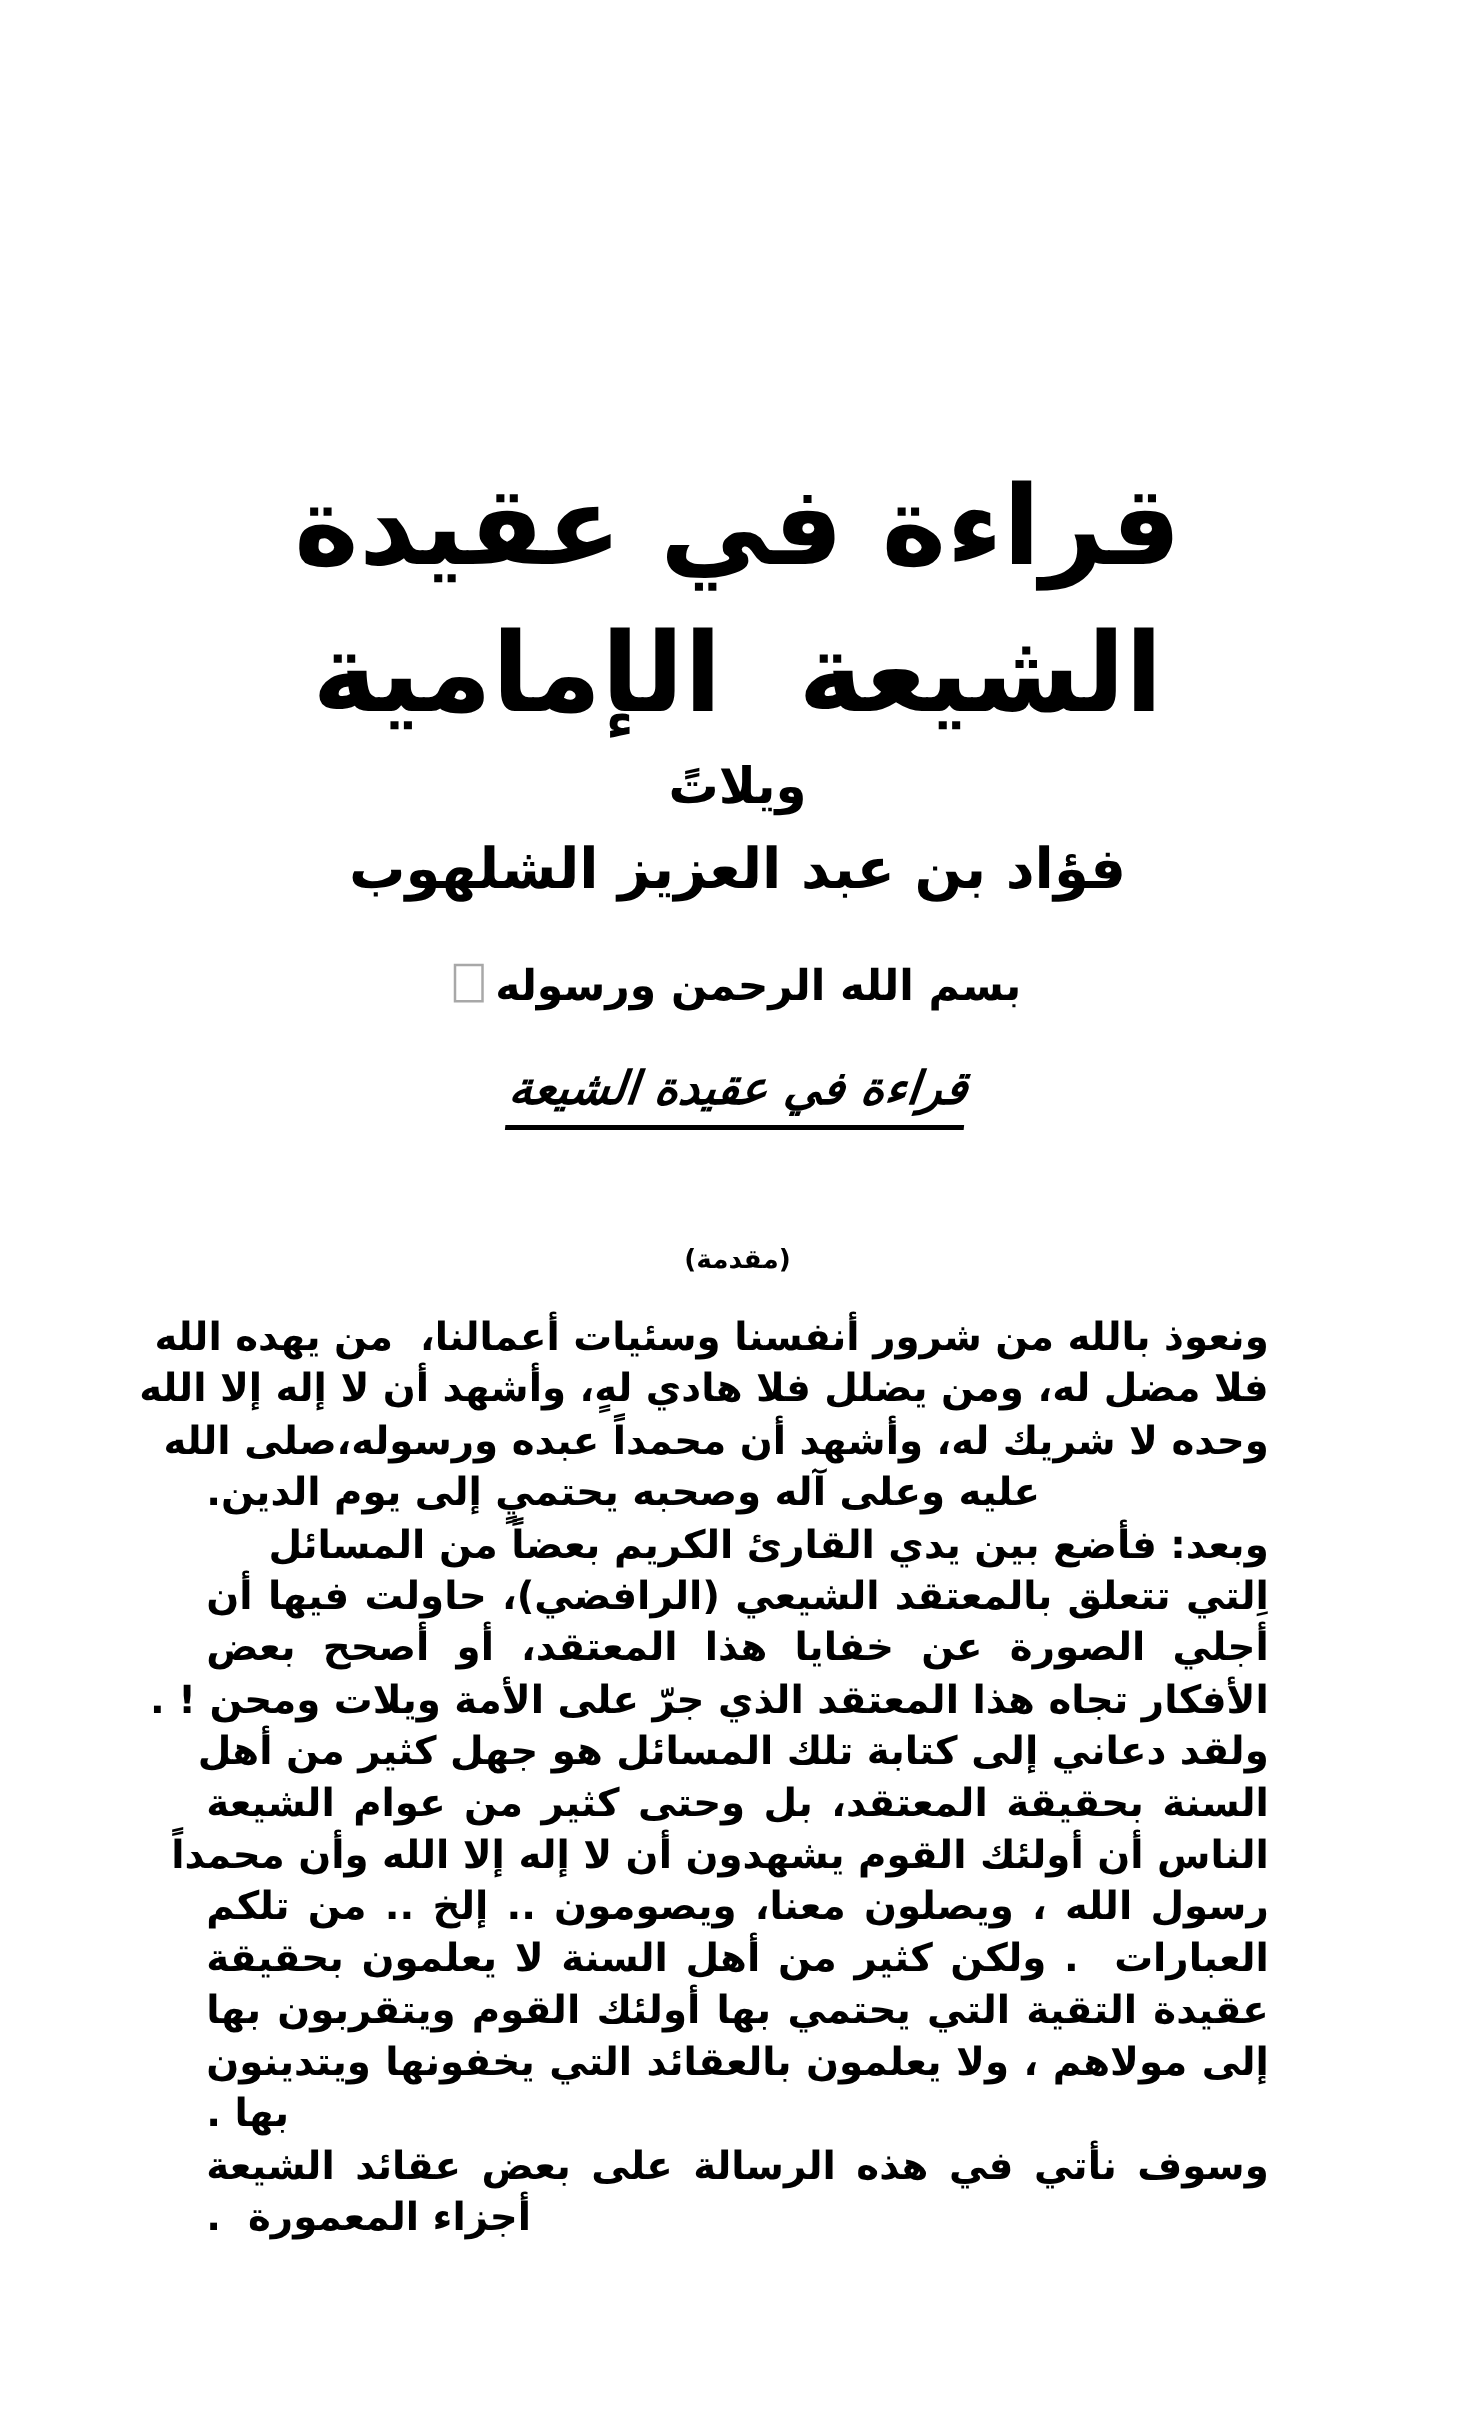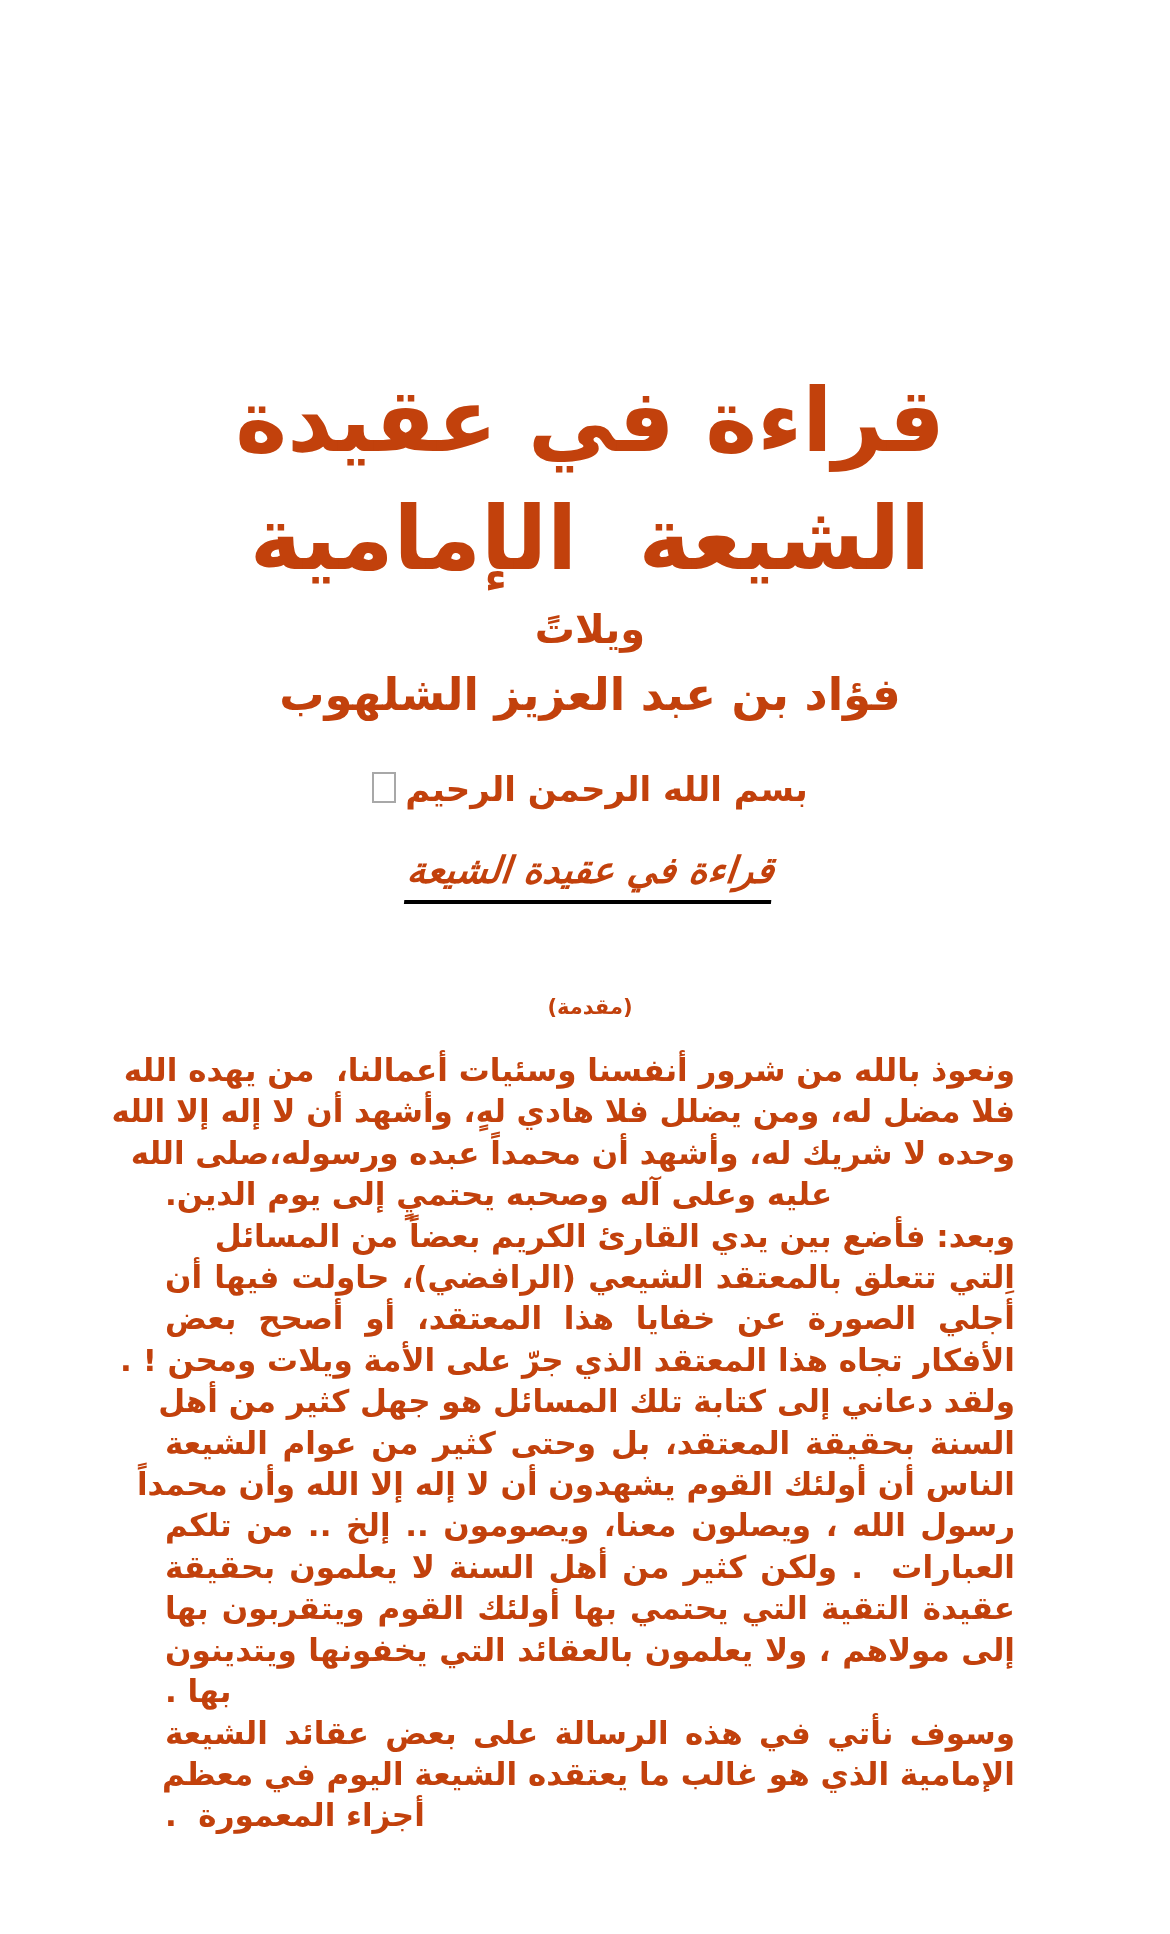--- a/index.html
+++ b/index.html
@@ -2,21 +2,21 @@
 <html lang="ar" dir="rtl"><head>
 <meta charset="utf-8">
 <style>
   html, body { margin: 0; padding: 0; background: #e8e8e8; }
   .page {
     position: relative;
     width: 1170px;
     height: 1934px;
     margin: 0 auto;
     background: #ffffff;
-    color: #c2410c;
+    color: #000000;
     font-family: "DejaVu Sans", sans-serif;
     font-weight: bold;
     direction: rtl;
     overflow: hidden;
   }
   .centered-block {
     position: absolute;
     left: 165px;
     width: 850px;
     text-align: center;
@@ -93,21 +93,21 @@
   <h1 class="centered-block main-title">
     <span class="title-line">قراءة في عقيدة</span>
     <span class="title-line">الشيعة &nbsp;الإمامية</span>
   </h1>
 
   <div class="centered-block byline-label">ويلاتً</div>
 
   <div class="centered-block author">فؤاد بن عبد العزيز الشلهوب</div>
 
   <div class="centered-block basmala">
-    <span>بسم الله الرحمن الرحيم</span><span class="tofu"></span>
+    <span>بسم الله الرحمن ورسوله</span><span class="tofu"></span>
   </div>
 
   <div class="centered-block section-heading">
     <span class="underlined">قراءة في عقيدة الشيعة</span>
   </div>
 
   <div class="centered-block intro-heading">(مقدمة)</div>
 
   <div class="body-text">
       <div class="line al-j">ونعوذ بالله من شرور أنفسنا وسئيات أعمالنا، &nbsp;من يهده الله</div>
@@ -120,17 +120,16 @@
       <div class="line al-j">الأفكار تجاه هذا المعتقد الذي جرّ على الأمة ويلات ومحن ! .</div>
       <div class="line al-j">ولقد دعاني إلى كتابة تلك المسائل هو جهل كثير من أهل</div>
       <div class="line al-j">السنة بحقيقة المعتقد، بل وحتى كثير من عوام الشيعة</div>
       <div class="line al-j">الناس أن أولئك القوم يشهدون أن لا إله إلا الله وأن محمداً</div>
       <div class="line al-j">رسول الله ، ويصلون معنا، ويصومون .. إلخ .. من تلكم</div>
       <div class="line al-j">العبارات &nbsp;. ولكن كثير من أهل السنة لا يعلمون بحقيقة</div>
       <div class="line al-j">عقيدة التقية التي يحتمي بها أولئك القوم ويتقربون بها</div>
       <div class="line al-j">إلى مولاهم ، ولا يعلمون بالعقائد التي يخفونها ويتدينون</div>
       <div class="line al-l">بها .</div>
       <div class="line al-j">وسوف نأتي في هذه الرسالة على بعض عقائد الشيعة</div>
-      <div class="line al-j">الإمامية الذي هو غالب ما يعتقده الشيعة اليوم في معظم</div>
       <div class="line al-l">أجزاء المعمورة &nbsp;.</div>
     </div>
 
 </div>
 
 </body></html>

